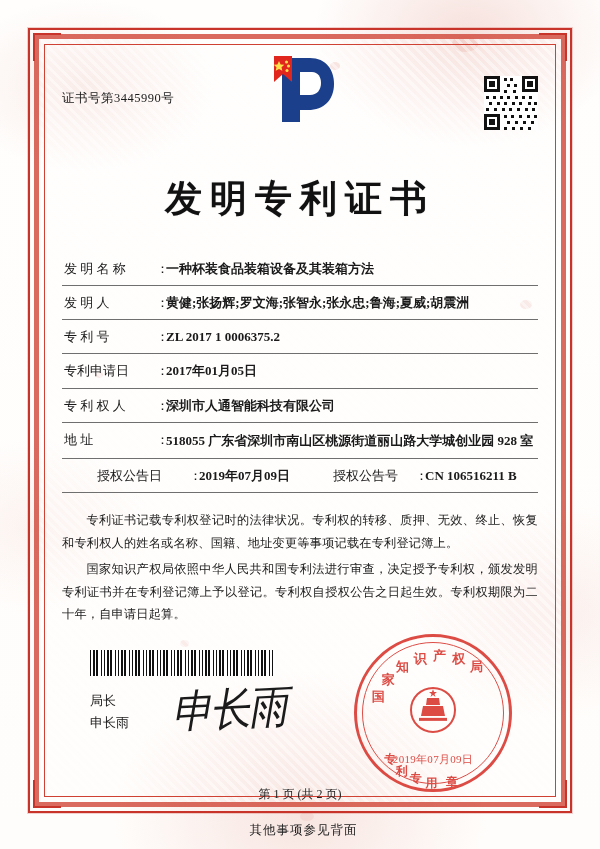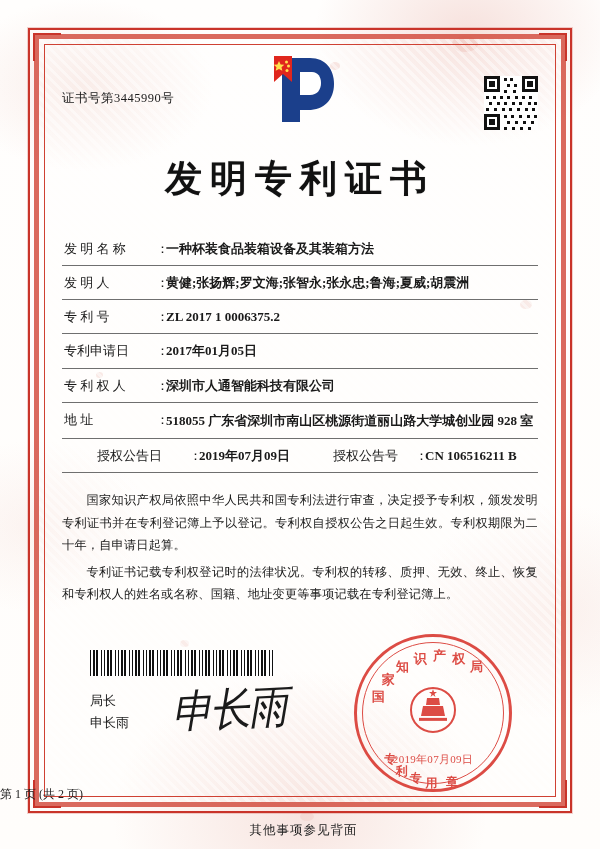--- a/index.html
+++ b/index.html
@@ -106,21 +106,21 @@
     position: relative;
   }
   .qr .mod { position: absolute; background: #111; }
 
   .title {
     text-align: center;
     font-size: 37px;
     font-weight: bold;
     letter-spacing: 8px;
     color: #111;
-    margin-top: 8px;
+    margin-top: 28px;
     font-family: "Liberation Serif", "DejaVu Serif", serif;
     text-shadow: 0 0 1px rgba(0,0,0,.25);
   }
 
   .fields {
     margin-top: 28px;
     font-size: 13px;
     line-height: 1.55;
   }
   .frow {
@@ -232,20 +232,21 @@
     left: 0; right: 0; bottom: 22px;
     text-align: center;
     font-size: 11px;
     color: #d8342c;
     letter-spacing: .3px;
   }
 
   .pagefoot {
     position: absolute;
     left: 0; right: 0; top: 786px;
+    text-align: center;
     font-size: 12px;
     color: #222;
   }
   .backnote {
     position: absolute;
     left: 7px; right: 0; top: 822px;
     text-align: center;
     font-size: 12.5px;
     color: #222;
     letter-spacing: 1px;
@@ -378,22 +379,22 @@
         <div class="half right">
           <div class="flabel">授权公告号</div>
           <div class="fcolon">：</div>
           <div class="fvalue">CN 106516211 B</div>
         </div>
       </div>
 
     </div>
 
     <div class="paras">
+      <p>专利证书记载专利权登记时的法律状况。专利权的转移、质押、无效、终止、恢复和专利权人的姓名或名称、国籍、地址变更等事项记载在专利登记簿上。</p>
       <p>国家知识产权局依照中华人民共和国专利法进行审查，决定授予专利权，颁发发明专利证书并在专利登记簿上予以登记。专利权自授权公告之日起生效。专利权期限为二十年，自申请日起算。</p>
-      <p>专利证书记载专利权登记时的法律状况。专利权的转移、质押、无效、终止、恢复和专利权人的姓名或名称、国籍、地址变更等事项记载在专利登记簿上。</p>
     </div>
   </div>
 
   <div class="logo">
     <svg viewBox="0 0 96 74" width="96" height="74">
       <path d="M30 6 L58 6 C74 6 82 18 82 32 C82 48 72 58 56 58 L48 58 L48 70 L30 70 Z" fill="#1b3f8b"></path>
       <path d="M48 20 L60 20 C66 20 69 25 69 31 C69 38 65 43 58 43 L48 43 Z" fill="#ffffff"></path>
       <path d="M22 4 L40 4 L40 30 L31 22 L22 30 Z" fill="#e0261d"></path>
       <g fill="#ffe14d">
         <polygon points="27,9 28.6,12.4 32.3,12.8 29.5,15.2 30.3,18.8 27,16.9 23.7,18.8 24.5,15.2 21.7,12.8 25.4,12.4"></polygon>

